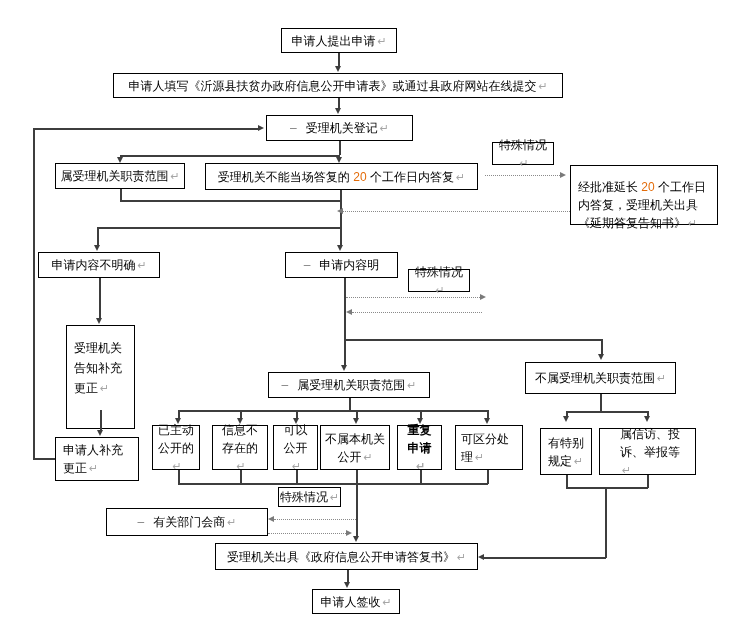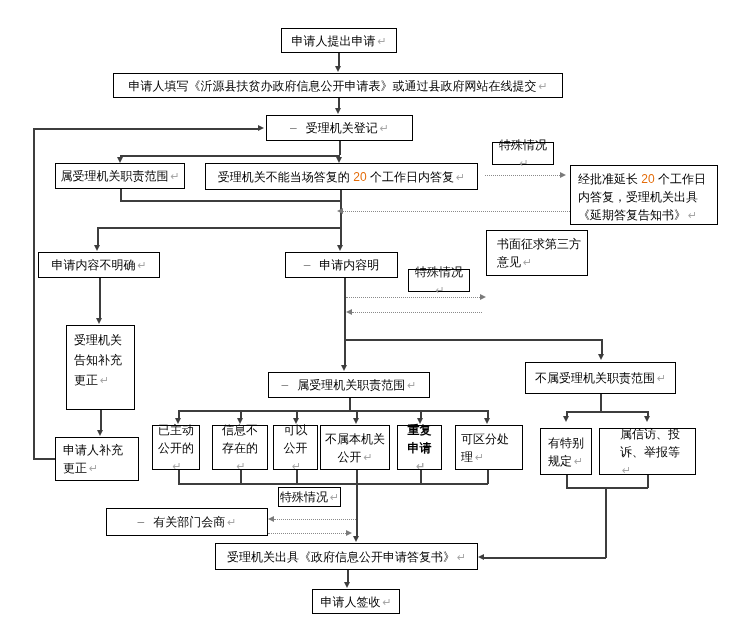--- a/index.html
+++ b/index.html
@@ -3,21 +3,21 @@
 <meta charset="utf-8">
 <style>
   html,body{margin:0;padding:0;background:#fff;}
   #canvas{position:relative;width:742px;height:629px;background:#fff;overflow:hidden;
           font-family:"Liberation Sans","DejaVu Sans",sans-serif;color:#000;}
   .box{position:absolute;box-sizing:border-box;background:#fff;border:1.5px solid #000;
        display:flex;align-items:center;justify-content:center;text-align:center;
        font-size:12px;line-height:18px;padding:2px 4px;}
   .box .w{display:inline;}
   .left{justify-content:flex-start;text-align:left;padding-left:7px;}
-  .top{align-items:flex-start;padding-top:4px;}
+  .top{align-items:flex-start;padding-top:12px;}
   .hl{position:absolute;height:1.5px;background:#3d3d3d;}
   .vl{position:absolute;width:1.5px;background:#3d3d3d;}
   .dh{position:absolute;height:0;border-top:1.6px dotted #8a8a8a;}
   .ad{position:absolute;width:0;height:0;border-left:3.5px solid transparent;
       border-right:3.5px solid transparent;border-top:6.5px solid #3d3d3d;}
   .ar{position:absolute;width:0;height:0;border-top:3.5px solid transparent;
       border-bottom:3.5px solid transparent;border-left:6.5px solid #3d3d3d;}
   .al{position:absolute;width:0;height:0;border-top:3.5px solid transparent;
       border-bottom:3.5px solid transparent;border-right:6.5px solid #3d3d3d;}
   .gr{border-left-color:#7a7a7a;}
@@ -52,37 +52,34 @@
   </div>
 
   <div class="box" style="left:492px;top:142px;width:62px;height:23px;padding:1px;">
     <span class="w"><span>特殊情况</span><span class="pm">↵</span></span>
   </div>
 
   <div class="box left top" style="left:570px;top:165px;width:148px;height:60px;">
     <span class="w"><span>经批准延长 </span><span class="num">20</span><span> 个工作日内答复，受理机关出具《延期答复告知书》</span><span class="pm">↵</span></span>
   </div>
 
-  <div class="box left top" style="left:486px;top:230px;width:102px;height:46px;padding-left:10px;">
-    <span class="w"><span>书面征求第三方意见</span><span class="pm">↵</span></span>
-  </div>
 
   <div class="box" style="left:38px;top:252px;width:122px;height:26px;">
     <span class="w"><span>申请内容不明确</span><span class="pm">↵</span></span>
   </div>
 
   <div class="box" style="left:285px;top:252px;width:113px;height:26px;">
     <span class="w"><span class="dash">–</span><span>申请内容明</span></span>
   </div>
 
   <div class="box" style="left:408px;top:269px;width:62px;height:23px;padding:1px;">
     <span class="w"><span>特殊情况</span><span class="pm">↵</span></span>
   </div>
 
-  <div class="box left top" style="left:66px;top:325px;width:69px;height:85px;line-height:20px;">
+  <div class="box left top" style="left:66px;top:325px;width:69px;height:104px;line-height:20px;">
     <span class="w"><span>受理机关告知补充更正</span><span class="pm">↵</span></span>
   </div>
 
   <div class="box left" style="left:55px;top:437px;width:84px;height:44px;">
     <span class="w"><span>申请人补充更正</span><span class="pm">↵</span></span>
   </div>
 
   <div class="box" style="left:268px;top:372px;width:162px;height:26px;">
     <span class="w"><span class="dash">–</span><span>属受理机关职责范围</span><span class="pm">↵</span></span>
   </div>

